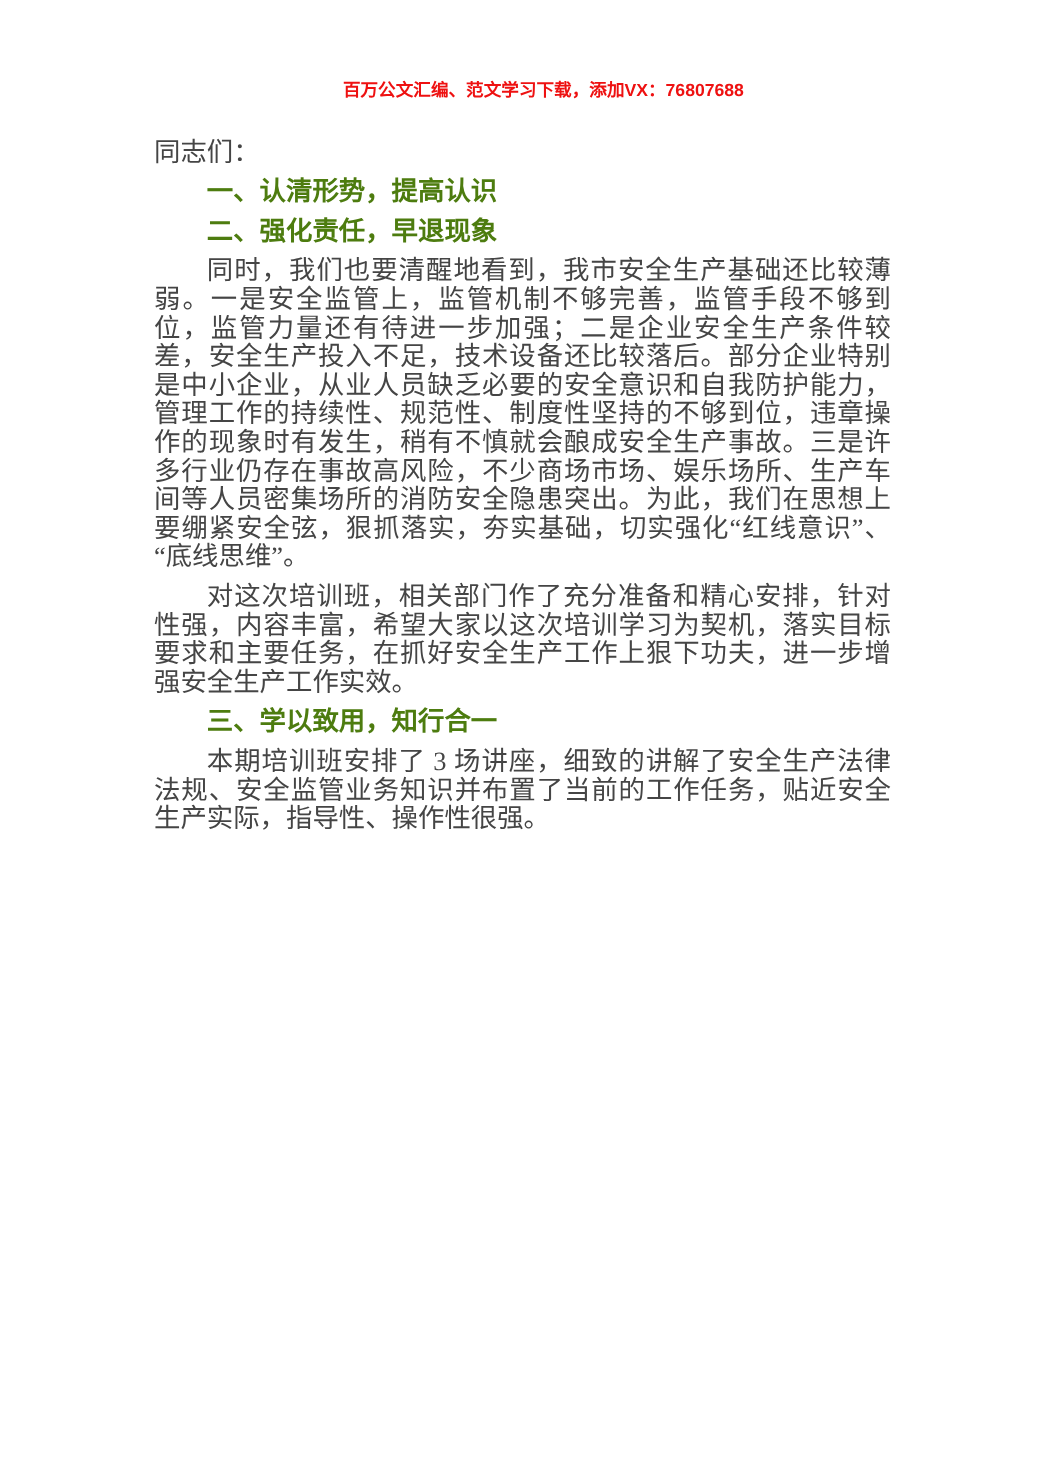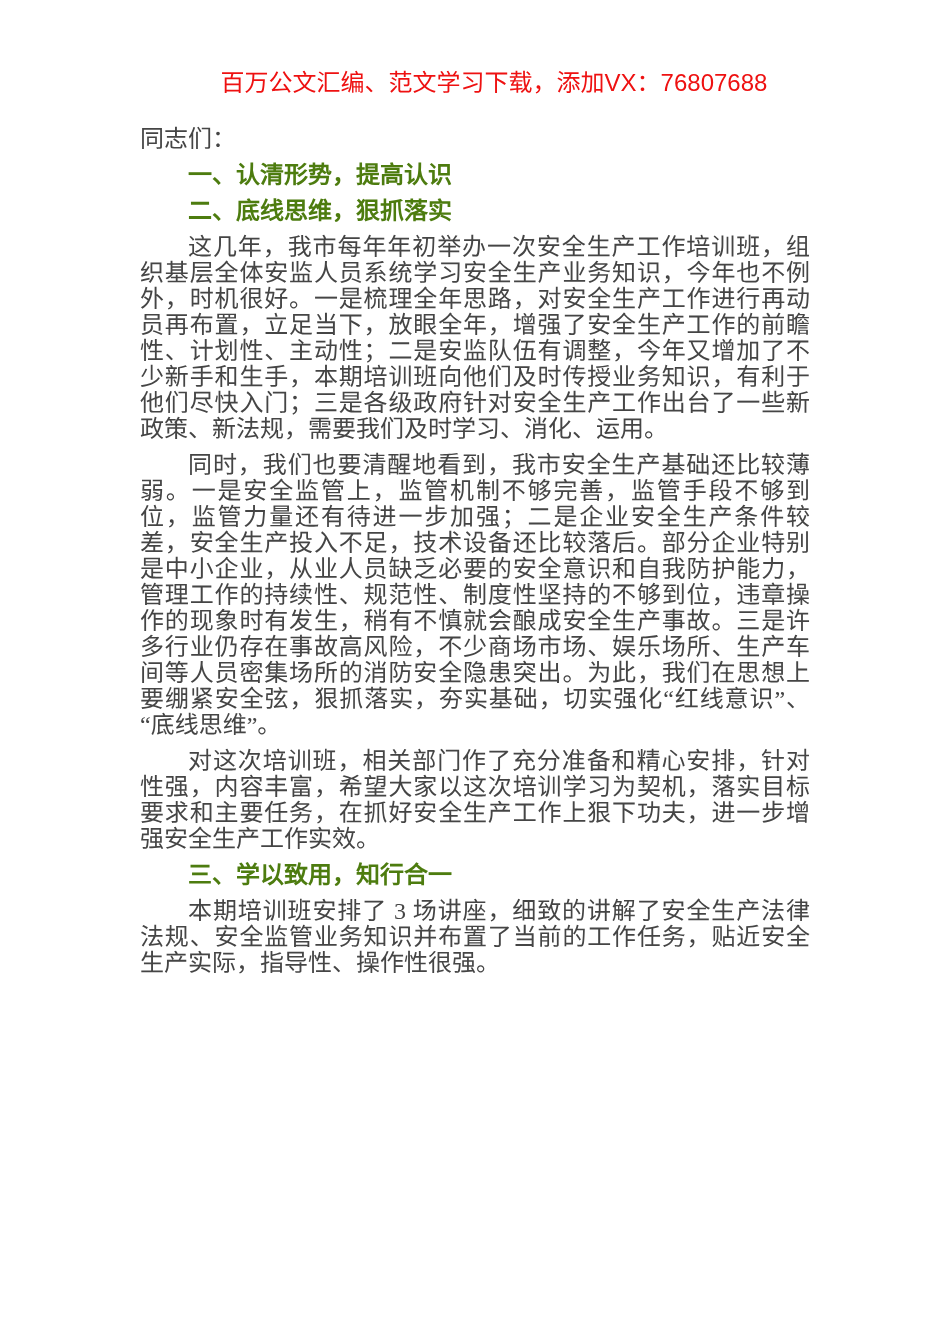--- a/index.html
+++ b/index.html
@@ -10,24 +10,24 @@
   body {
     width: 950px;
     height: 1344px;
     position: relative;
     overflow: hidden;
   }
   .ad-banner {
     padding-top: 70px;
     text-align: center;
     font-family: "Liberation Sans", "DejaVu Sans", sans-serif;
-    font-size: 24px;
+    font-size: 16px;
     line-height: 26px;
     color: #ee1111;
-    font-weight: 400;
+    font-weight: 700;
     margin-left: 38px;
   }
   .doc-content {
     width: 670px;
     margin: 30px 140px 0 140px;
     font-family: "Liberation Serif", "DejaVu Serif", serif;
     font-size: 24px;
     line-height: 26px;
     color: #454545;
     text-align: justify;
@@ -48,19 +48,18 @@
   }
 </style>
 </head>
 <body>
 
 <div class="ad-banner">百万公文汇编、范文学习下载，添加VX：76807688</div>
 
 <div class="doc-content">
   <p class="block salutation">同志们：</p>
   <p class="block heading">一、认清形势，提高认识</p>
-  <p class="block heading">二、底线思维，狠抓落实</p>
-  <p class="block para">这几年，我市每年年初举办一次安全生产工作培训班，组织基层全体安监人员系统学习安全生产业务知识，今年也不例外，时机很好。一是梳理全年思路，对安全生产工作进行再动员再布置，立足当下，放眼全年，增强了安全生产工作的前瞻性、计划性、主动性；二是安监队伍有调整，今年又增加了不少新手和生手，本期培训班向他们及时传授业务知识，有利于他们尽快入门；三是各级政府针对安全生产工作出台了一些新政策、新法规，需要我们及时学习、消化、运用。</p>
+  <p class="block heading">二、强化责任，早退现象</p>
   <p class="block para">同时，我们也要清醒地看到，我市安全生产基础还比较薄弱。一是安全监管上，监管机制不够完善，监管手段不够到位，监管力量还有待进一步加强；二是企业安全生产条件较差，安全生产投入不足，技术设备还比较落后。部分企业特别是中小企业，从业人员缺乏必要的安全意识和自我防护能力，管理工作的持续性、规范性、制度性坚持的不够到位，违章操作的现象时有发生，稍有不慎就会酿成安全生产事故。三是许多行业仍存在事故高风险，不少商场市场、娱乐场所、生产车间等人员密集场所的消防安全隐患突出。为此，我们在思想上要绷紧安全弦，狠抓落实，夯实基础，切实强化“红线意识”、“底线思维”。</p>
   <p class="block para">对这次培训班，相关部门作了充分准备和精心安排，针对性强，内容丰富，希望大家以这次培训学习为契机，落实目标要求和主要任务，在抓好安全生产工作上狠下功夫，进一步增强安全生产工作实效。</p>
   <p class="block heading">三、学以致用，知行合一</p>
   <p class="block para">本期培训班安排了 3 场讲座，细致的讲解了安全生产法律法规、安全监管业务知识并布置了当前的工作任务，贴近安全生产实际，指导性、操作性很强。</p>
 </div>
 
 </body></html>

